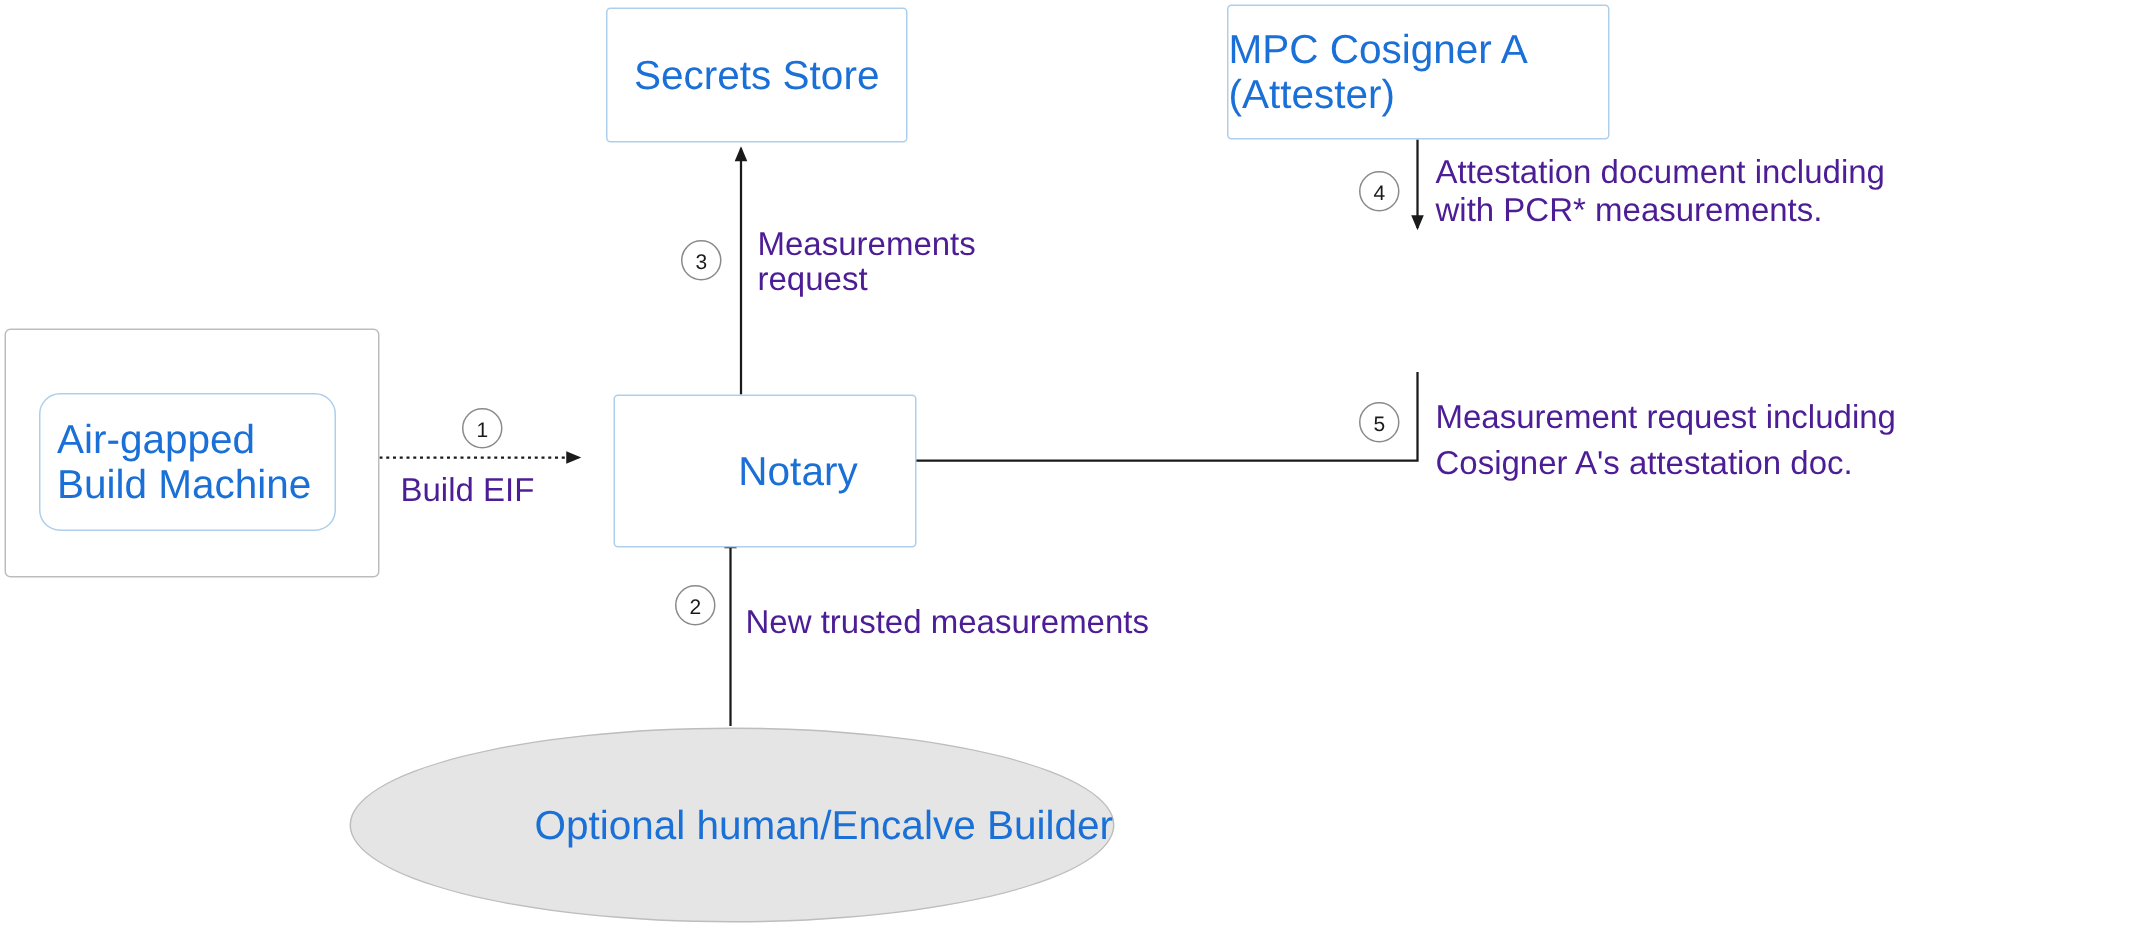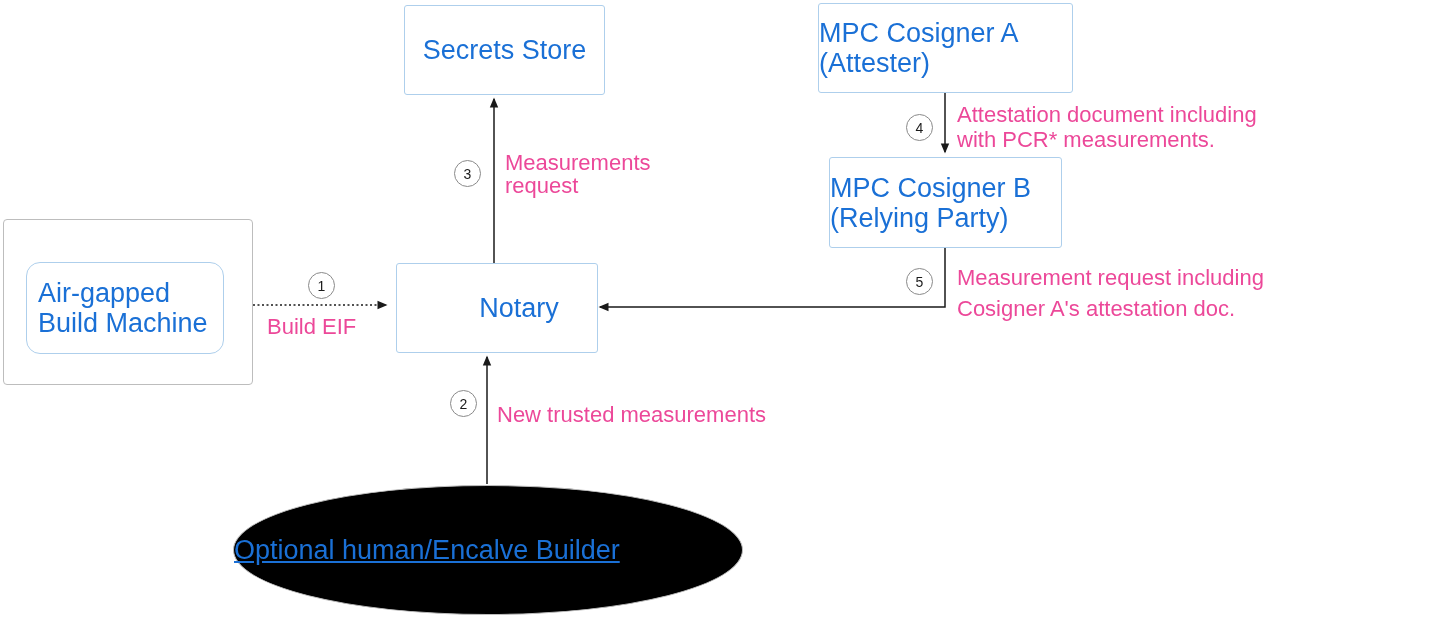--- a/index.html
+++ b/index.html
@@ -54,46 +54,45 @@
   }
   .inner-node {
     padding-left: 11px;
     border-radius: 14px;
   }
   .ellipse {
     position: absolute;
     box-sizing: border-box;
     border: 1.5px solid #bdbdbd;
     border-radius: 50%;
-    background: #000000;
+    background: #e5e5e5;
     color: #1a70d6;
     font-size: 27px;
     display: flex;
     align-items: center;
-    justify-content: flex-start;
+    justify-content: flex-end;
     white-space: nowrap;
-    text-decoration: underline;
   }
   .num-circle {
     position: absolute;
     width: 27px;
     height: 27px;
     box-sizing: border-box;
     border: 1px solid #8a8a8a;
     border-radius: 50%;
     background: #ffffff;
     display: flex;
     align-items: center;
     justify-content: center;
     font-size: 14px;
     color: #1a1a1a;
   }
   .edge-label {
     position: absolute;
-    color: #ec4899;
+    color: #4c1d95;
     font-size: 22px;
     line-height: 25px;
     white-space: nowrap;
   }
   .edge-label .lline {
     display: block;
   }
   .lh23 { line-height: 23px; }
   .lh25 { line-height: 25px; }
   .lh31 { line-height: 31px; }
@@ -118,33 +117,29 @@
 
   <div class="node center" style="left:404px; top:5px; width:201px; height:90px;">
     <span class="line">Secrets Store</span>
   </div>
 
   <div class="node left" style="left:818px; top:3px; width:255px; height:90px;">
     <span class="line">MPC Cosigner A</span>
     <span class="line">(Attester)</span>
   </div>
 
-  <div class="node left" style="left:829px; top:157px; width:233px; height:91px;">
-    <span class="line">MPC Cosigner B</span>
-    <span class="line">(Relying Party)</span>
-  </div>
 
   <div class="container-box" style="left:3px; top:219px; width:250px; height:166px;"></div>
 
   <div class="node left inner-node" style="left:26px; top:262px; width:198px; height:92px;">
     <span class="line">Air-gapped</span>
     <span class="line">Build Machine</span>
   </div>
 
-  <div class="node center" style="left:396px; top:263px; width:202px; height:90px;padding-left:44px;">
+  <div class="node center" style="left:409px; top:263px; width:202px; height:102px;padding-left:44px;">
     <span class="line">Notary</span>
   </div>
 
   <div class="ellipse" style="left:233px; top:485px; width:510px; height:130px;">
     <span>Optional human/Encalve Builder</span>
   </div>
 
   <div class="num-circle" style="left:308px; top:272px;">
     <span>1</span>
   </div>

